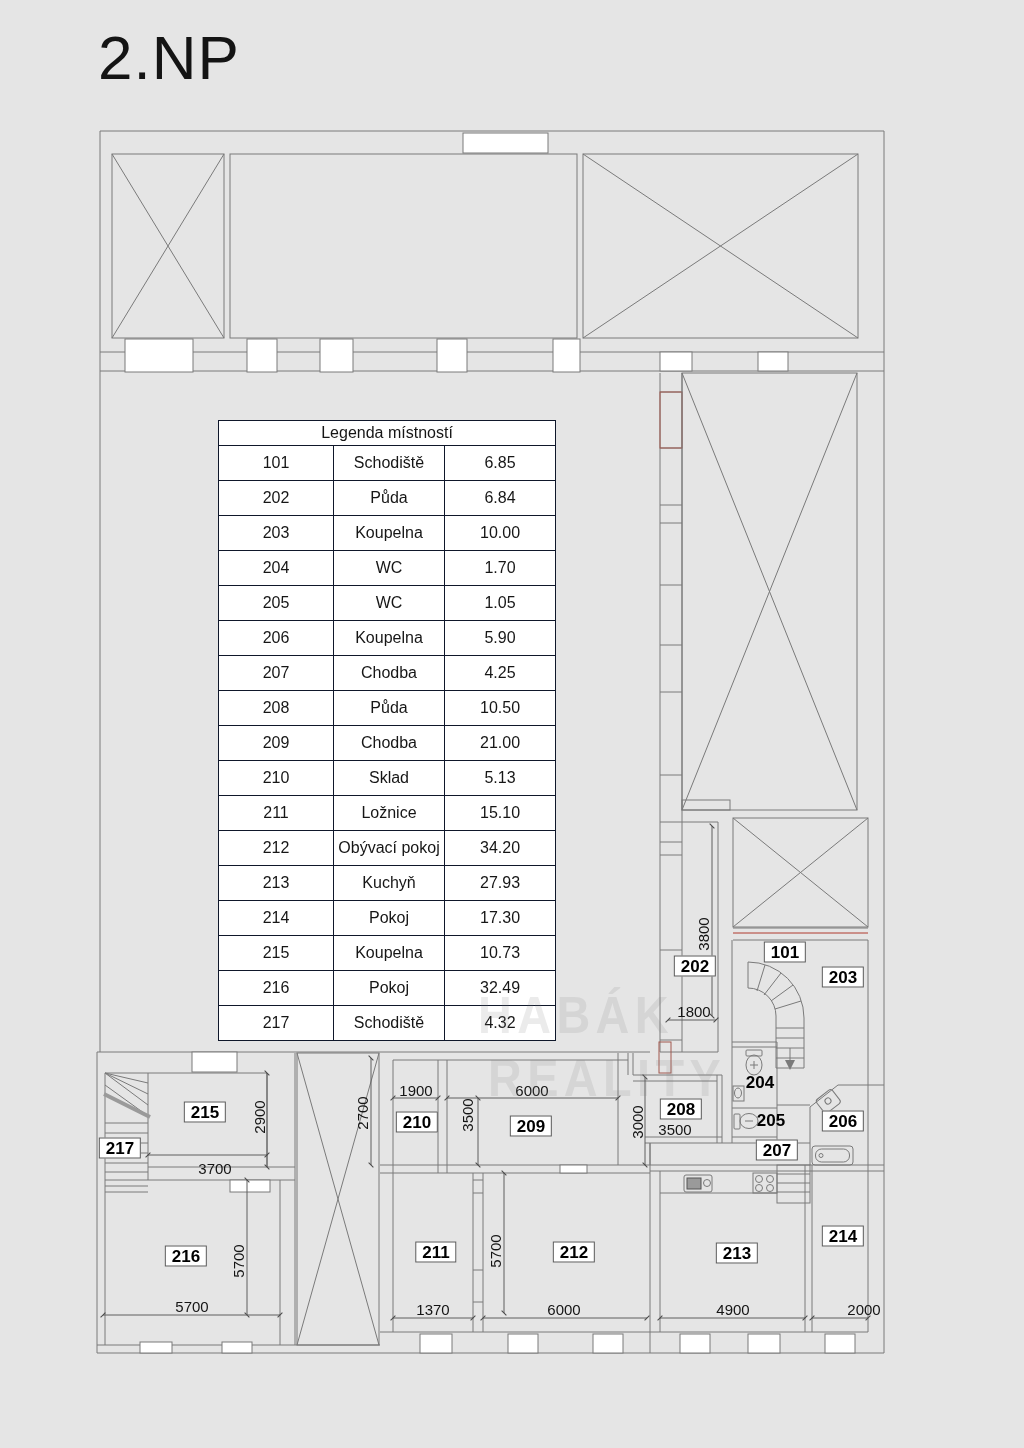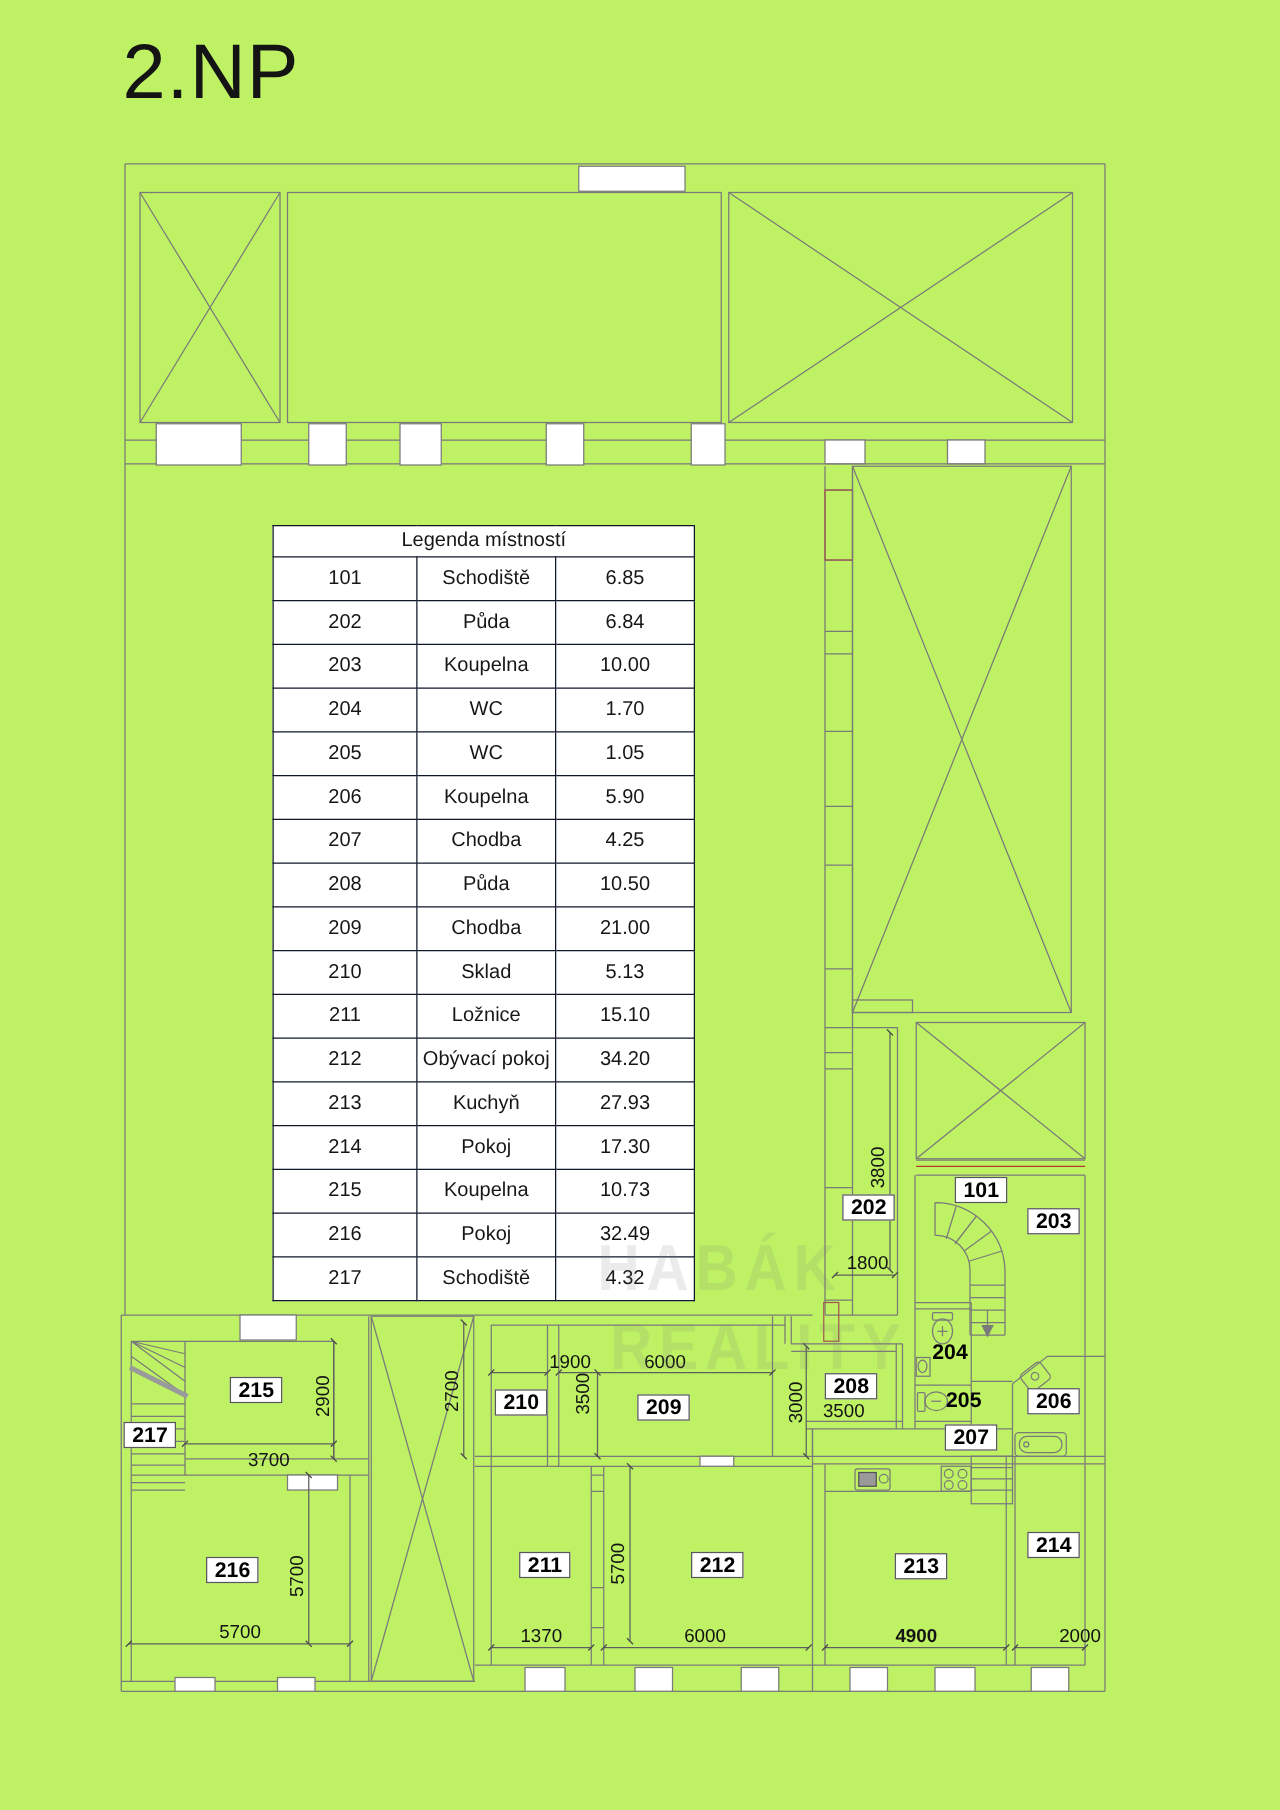--- a/index.html
+++ b/index.html
@@ -1,16 +1,16 @@
 <!DOCTYPE html>
 <html><head>
 <meta charset="utf-8">
 <style>
   html,body{margin:0;padding:0;background:#fff;}
-  .page{position:relative;width:1024px;height:1448px;background:#bef264;overflow:hidden;
+  .page{position:relative;width:1024px;height:1448px;background:#e5e5e5;overflow:hidden;
         font-family:"Liberation Sans",sans-serif;color:#111;}
   .page-title{position:absolute;left:98px;top:22px;font-size:62px;font-weight:400;
         letter-spacing:1px;color:#141414;}
   svg.plan{position:absolute;left:0;top:0;z-index:1;}
   
   table.legend{position:absolute;left:218px;top:420px;width:337px;border-collapse:collapse;
         z-index:2;background:#fff;table-layout:fixed;}
   table.legend th,table.legend td{border:1px solid #0f172a;text-align:center;
         font-weight:400;color:#161616;overflow:hidden;}
   th.lt{font-size:16px;height:22px;}
@@ -318,33 +318,33 @@
       <div class="rlabel boxed" style="left: 417px; top: 1122px;">210</div>
       <div class="rlabel boxed" style="left: 436px; top: 1252px;">211</div>
       <div class="rlabel boxed" style="left: 574px; top: 1252px;">212</div>
       <div class="rlabel boxed" style="left: 737px; top: 1253px;">213</div>
       <div class="rlabel boxed" style="left: 843px; top: 1236px;">214</div>
       <div class="rlabel boxed" style="left: 205px; top: 1112px;">215</div>
       <div class="rlabel boxed" style="left: 186px; top: 1256px;">216</div>
       <div class="rlabel boxed" style="left: 120px; top: 1148px;">217</div>
       <div class="dim rot" style="left: 703px; top: 934px;">3800</div>
       <div class="dim" style="left: 694px; top: 1011px;">1800</div>
-      <div class="dim" style="left: 416px; top: 1090px; margin-left: 40px;">1900</div>
+      <div class="dim" style="left: 416px; top: 1090px;">1900</div>
       <div class="dim rot" style="left: 467px; top: 1115px;">3500</div>
       <div class="dim" style="left: 532px; top: 1090px;">6000</div>
       <div class="dim rot" style="left: 637px; top: 1122px;">3000</div>
       <div class="dim" style="left: 675px; top: 1129px;">3500</div>
       <div class="dim rot" style="left: 259px; top: 1117px;">2900</div>
       <div class="dim" style="left: 215px; top: 1146px; margin-top: 22px;">3700</div>
       <div class="dim rot" style="left: 362px; top: 1113px;">2700</div>
       <div class="dim rot" style="left: 238px; top: 1261px;">5700</div>
       <div class="dim" style="left: 192px; top: 1306px;">5700</div>
       <div class="dim" style="left: 433px; top: 1309px;">1370</div>
       <div class="dim rot" style="left: 495px; top: 1251px;">5700</div>
       <div class="dim" style="left: 564px; top: 1309px;">6000</div>
-      <div class="dim" style="left: 733px; top: 1309px; font-weight: bold;">4900</div>
+      <div class="dim" style="left: 733px; top: 1309px;">4900</div>
       <div class="dim" style="left: 864px; top: 1309px;">2000</div>
     </div>
 
   <div class="wm" style="left:478px;top:985px;">HABÁK</div>
   <div class="wm" style="left:488px;top:1048px;">REALITY</div>
 
 </div>
 
 </body></html>

